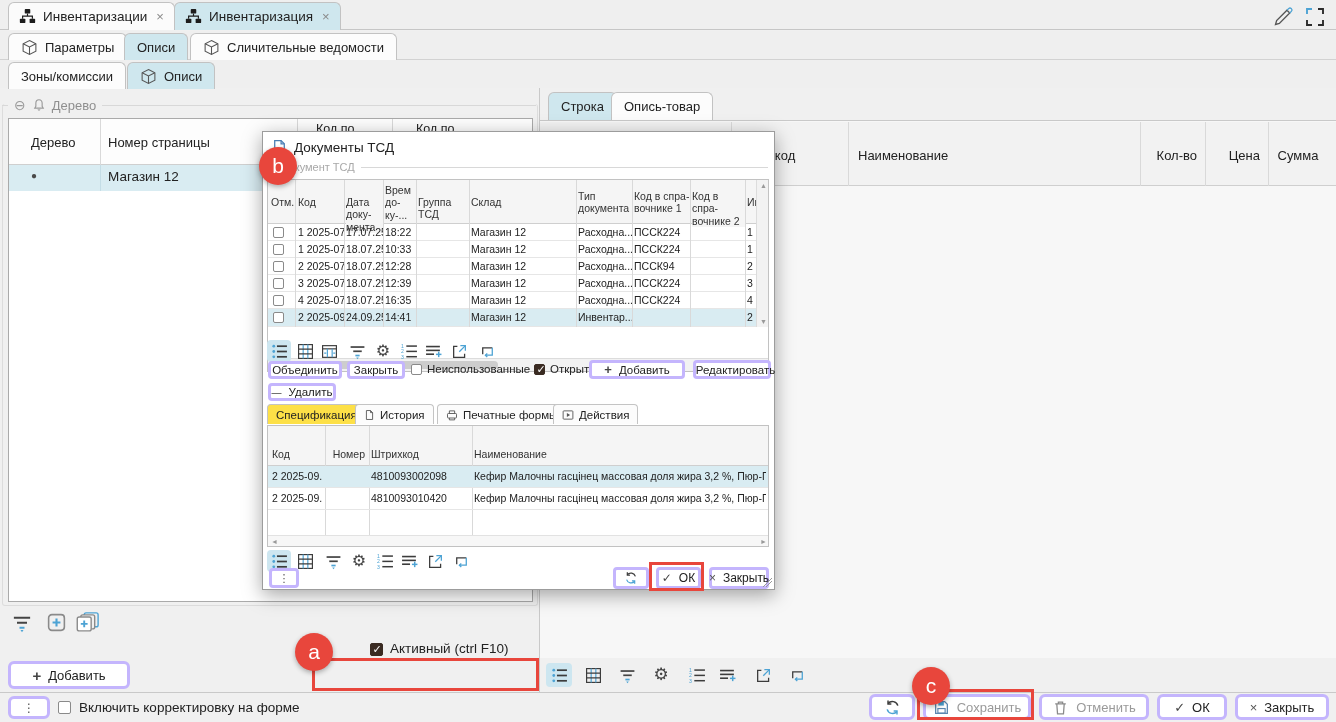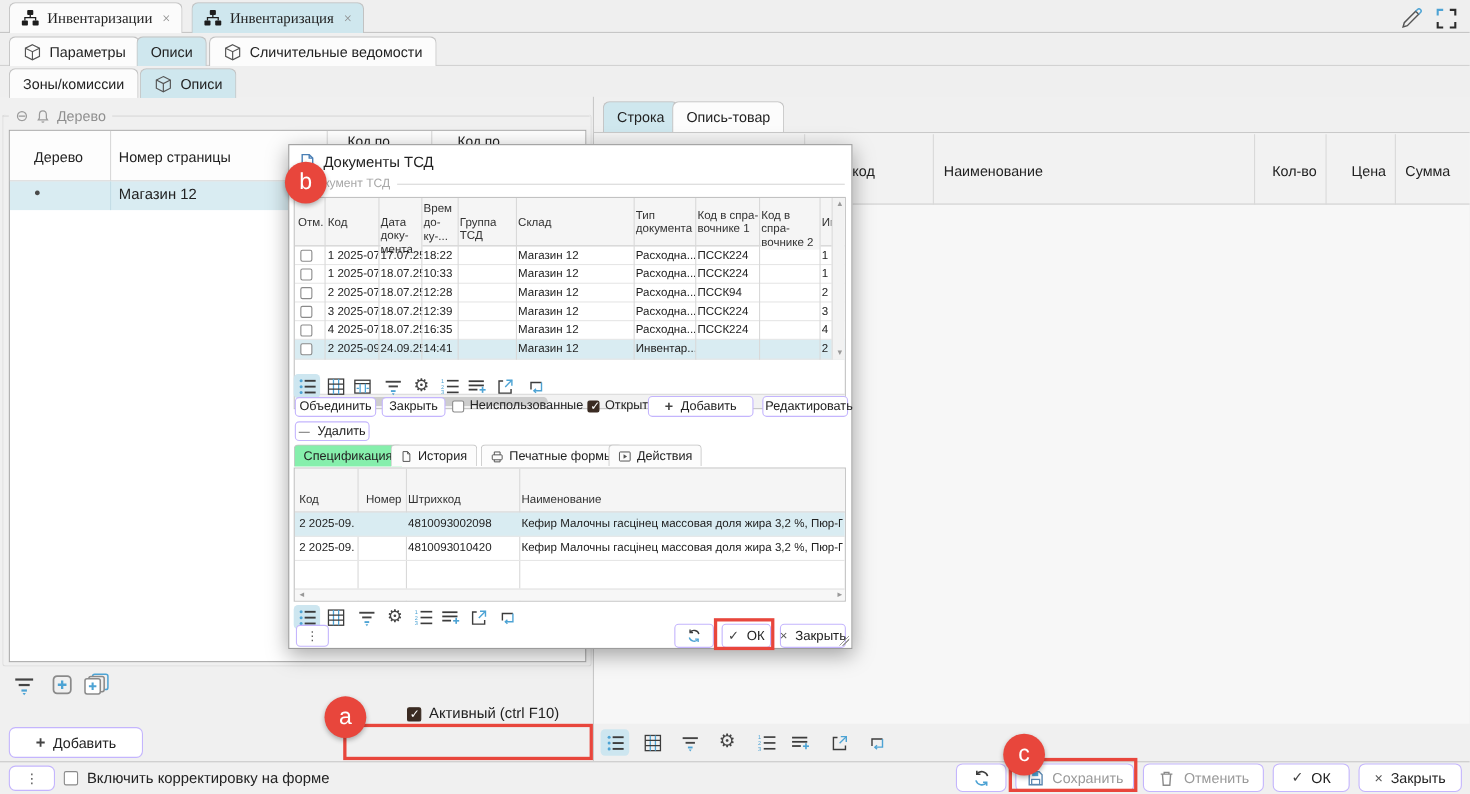--- a/index.html
+++ b/index.html
@@ -4,40 +4,40 @@
 <style>
   * { margin:0; padding:0; box-sizing:border-box; }
   html,body { width:1336px; height:722px; }
   body { font-family:"Liberation Sans","DejaVu Sans",sans-serif; background:#f0f0f0; color:#222; overflow:hidden; }
   #app { position:relative; width:1336px; height:722px; background:#f0f0f0; }
   .abs { position:absolute; }
 
   
   .wtabbar { left:0; top:0; width:1336px; height:30px; border-bottom:1px solid #c6c6c6; background:#efefef; }
   .wtab { position:absolute; top:2px; height:28px; display:flex; align-items:center; gap:7px; padding:0 10px;
-          border:1px solid #c2c2c2; border-bottom:none; border-radius:6px 6px 0 0; background:#fbfbfb; font-size:13.5px;font-family:Liberation Serif, serif; }
+          border:1px solid #c2c2c2; border-bottom:none; border-radius:6px 6px 0 0; background:#fbfbfb; font-size:13.5px; }
   .wtab.active { background:#cfe7ee; }
   .tclose { color:#8a8a8a; font-size:13px; margin-left:2px; }
 
   .tabrow { left:0; width:1336px; height:29px; background:#efefef; border-bottom:1px solid #d2d2d2; }
   .mtab { position:absolute; top:2px; height:27px; display:flex; align-items:center; gap:7px; padding:0 12px;
           border:1px solid #c2c2c2; border-bottom:none; border-radius:6px 6px 0 0; background:#fcfcfc; font-size:13px; }
   .mtab.active { background:#cfe7ee; }
   .gblabel { display:flex; align-items:center; gap:6px; color:#8f8f8f; font-size:13px; }
   .gline { height:1px; background:#d8d8d8; flex:0 0 auto; }
 
   
   .tbl { background:#fff; border:1px solid #aaaaaa; }
   .hcell { position:absolute; font-size:13px; color:#222; }
   .vline { position:absolute; width:1px; background:#d9d9d9; }
   .selrow { background:#d9ecf2; }
 
   
   .btn { position:absolute; display:flex; align-items:center; justify-content:center; gap:7px; background:#fff;
-         border:1px solid #c4b5fd; border-radius:6px; font-size:13px; color:#222; }
+         border:3px solid #c4b5fd; border-radius:6px; font-size:13px; color:#222; }
   .btn.sm { border-radius:4px; font-size:11.5px; }
   .btn .gtxt { color:#9a9a9a; }
   .ic-check { color:#444; font-size:13px; }
   .ic-x { color:#555; font-size:13px; }
   .ic-plus { color:#444; font-size:15px; font-weight:bold; }
 
   
   .cb { width:13px; height:13px; border:1px solid #8a8a8a; border-radius:2px; background:#fff; position:relative; flex:0 0 auto; }
   .cb.checked { background:#3a2b22; border-color:#3a2b22; }
   .cb.checked::after { content:"✓"; position:absolute; left:1.5px; top:-1.5px; color:#fff; font-size:11px; }
@@ -50,21 +50,21 @@
 
   
   #modal { left:262px; top:131px; width:513px; height:459px; background:#fff; border:1px solid #9c9c9c;
            box-shadow:0 5px 18px rgba(0,0,0,.35); z-index:30; }
   .mgrid { position:absolute; border:1px solid #c2c2c2; background:#fff; overflow:hidden; }
   .mgh { background:#f5f5f5; font-size:10.5px; line-height:1.18; color:#333; white-space:pre-line; position:absolute; overflow:hidden; }
   .mcell { position:absolute; font-size:10.5px; white-space:nowrap; overflow:hidden; color:#222; }
   .mrow { position:absolute; left:0; width:100%; height:17px; border-bottom:1px solid #e6e6e6; }
   .mtab2 { position:absolute; top:0; height:20px; display:flex; align-items:center; gap:5px; padding:0 8px;
            border:1px solid #c4c4c4; border-bottom:none; border-radius:4px 4px 0 0; background:#fcfcfc; font-size:11.5px; }
-  .mtab2.active { background:#86efac; }
+  .mtab2.active { background:#fde047; }
   .sb { background:#f2f2f2; position:absolute; }
   .sb .ar { color:#999; font-size:7px; position:absolute; }
   .thumb { position:absolute; background:#cdcdcd; border-radius:4px; }
 
   
   .hlbox { position:absolute; border:3px solid #e8463c; z-index:40; }
   .badge { position:absolute; width:38px; height:38px; border-radius:50%; background:#e8463c; color:#fff;
            display:flex; align-items:center; justify-content:center; font-size:21px; z-index:41;
            box-shadow:0 2px 5px rgba(0,0,0,.3); }
   .grip { position:absolute; right:2px; bottom:2px; width:9px; height:9px;

